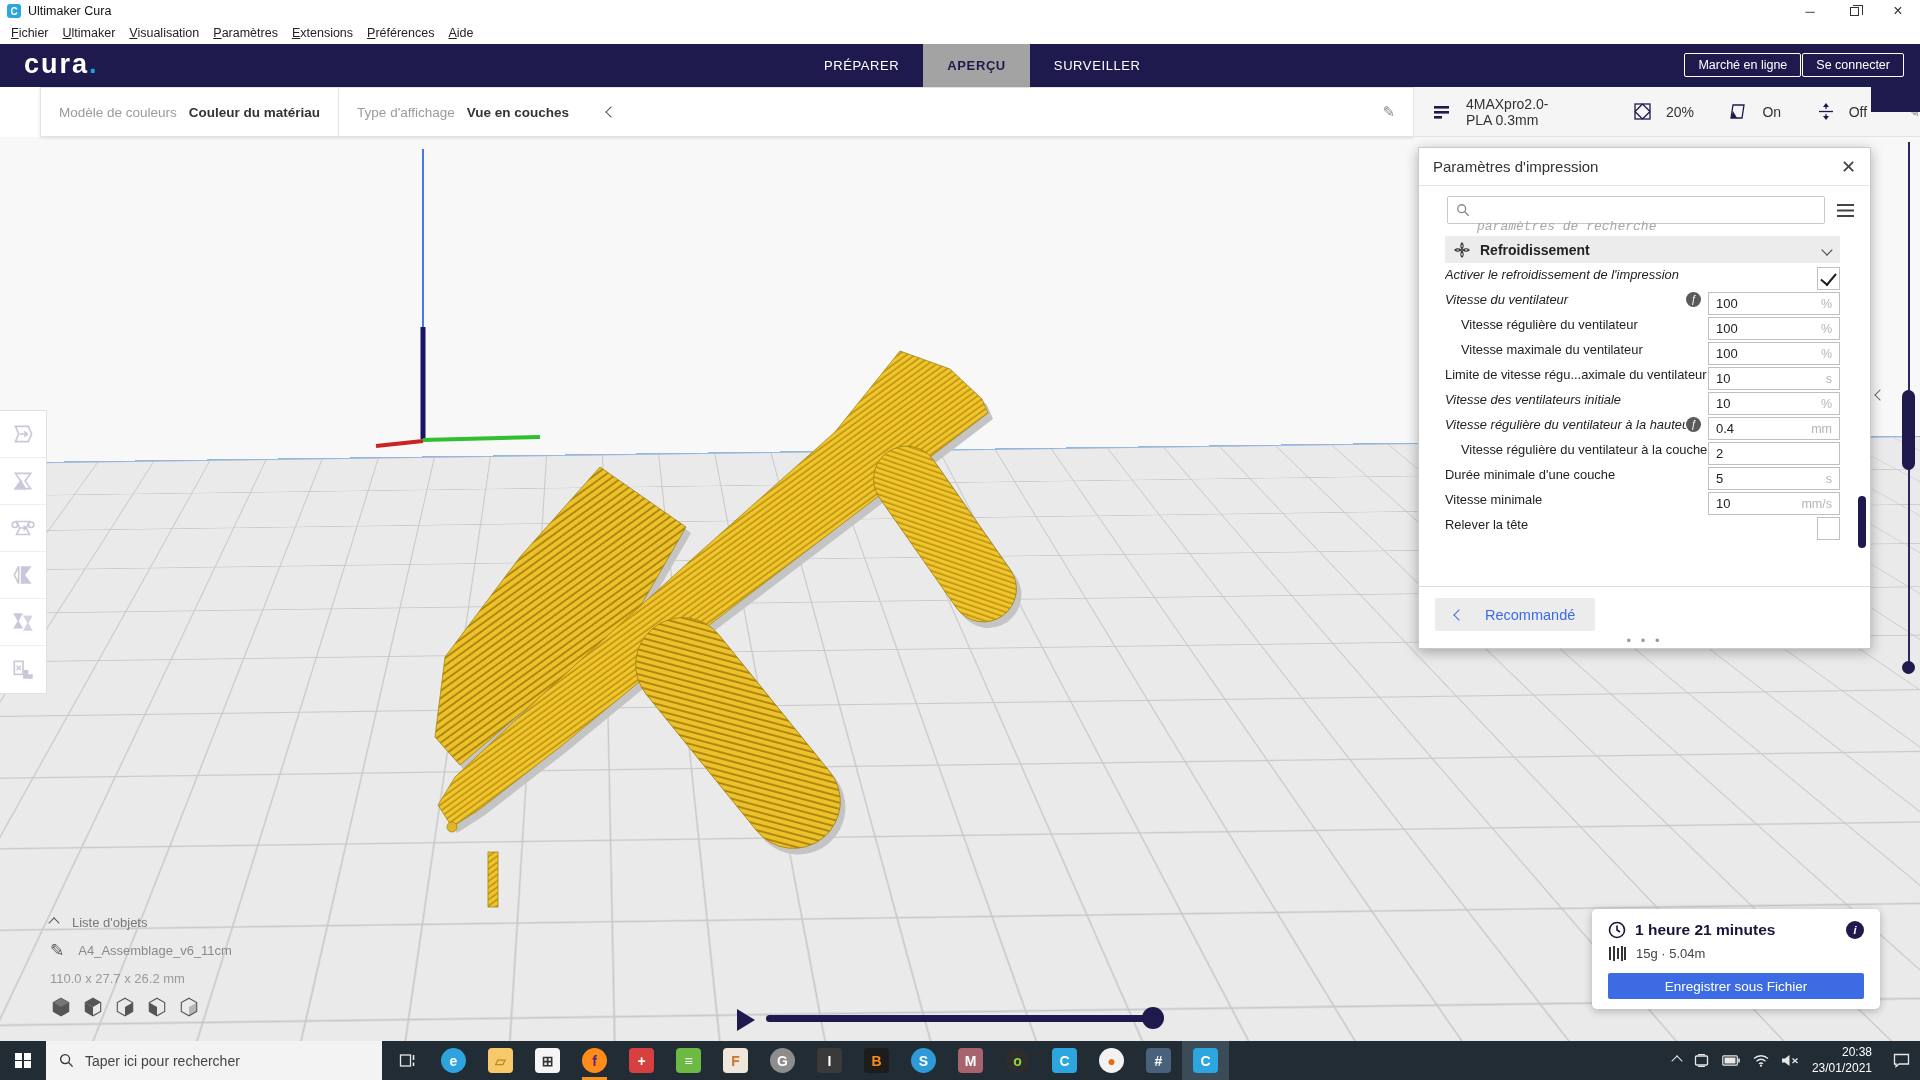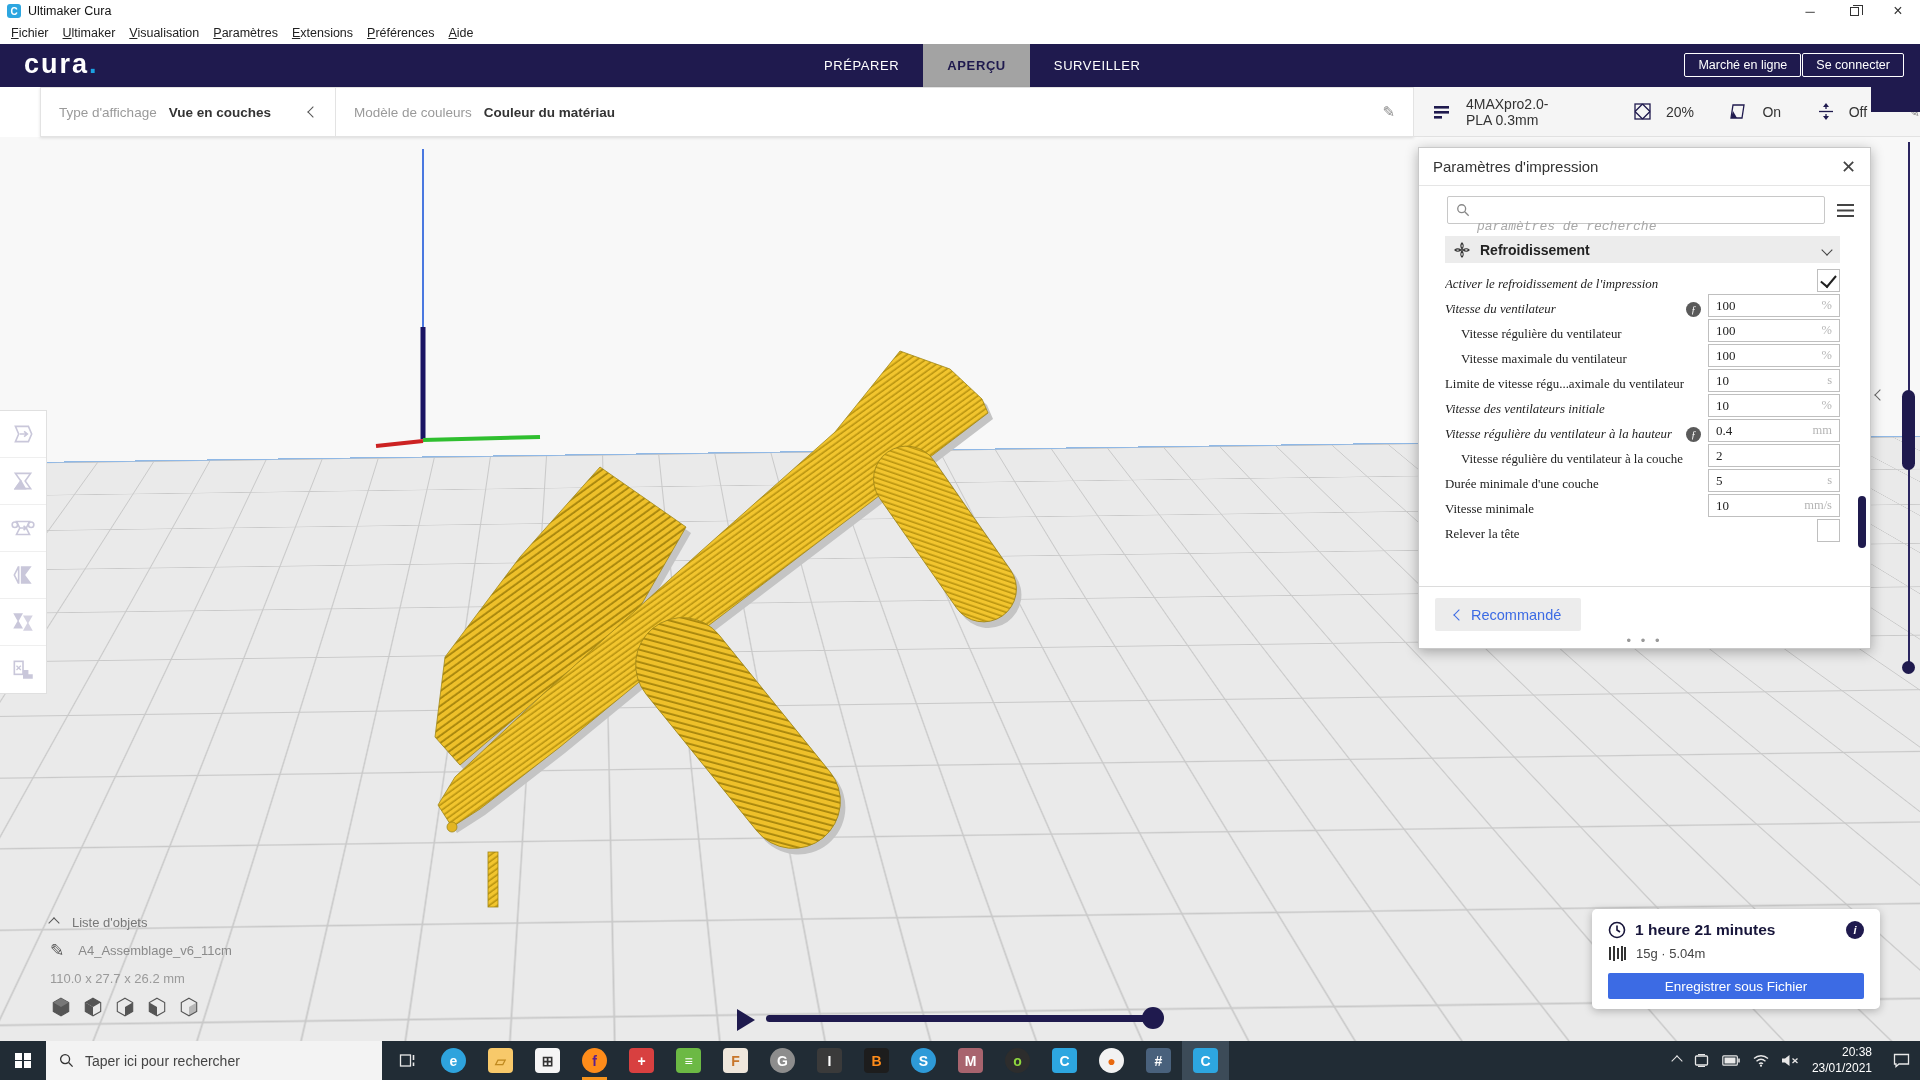--- a/index.html
+++ b/index.html
@@ -92,33 +92,33 @@
   .combo .star { margin-left:auto; color:#3d3d3d; font-size:15px; }
   .combo .chev { color:#555; }
   .search-row { display:flex; align-items:center; gap:12px; padding:10px 16px 6px 28px; }
   .searchbox { flex:1; height:28px; border:1px solid #c8c8c8; border-radius:2px; display:flex; align-items:center; gap:7px; padding:0 8px; color:#999; }
   .searchbox input { border:none; outline:none; flex:1; font-style:italic; font-size:13px; color:#555; font-family:Liberation Mono, monospace; background:transparent;margin-top:32px; }
   .searchbox input::placeholder { color:#a8a8a8; }
   .hamburger { color:#444; }
   .section-h { margin:6px 30px 4px 26px; height:27px; background:#ececec; display:flex; align-items:center; gap:10px; padding:0 9px; font-weight:bold; font-size:14px; color:#222; }
   .section-h .chev { margin-left:auto; color:#444; }
   .rows { margin:2px 30px 0 26px; }
-  .srow { height:25px; display:flex; align-items:flex-end;font-family:Liberation Serif, serif; }
+  .srow { height:25px; display:flex; align-items:flex-start; }
   .lbl { flex:1; font-size:12.9px; color:#222; white-space:nowrap; overflow:hidden; }
   .lbl.it { font-style:italic; }
   .lbl.ind { padding-left:16px; }
   .fx { width:15px; height:15px; border-radius:50%; background:#5a5a5a; color:#fff; font-size:10px; font-style:italic; display:flex; align-items:center; justify-content:center; margin-right:7px; flex:none; }
   .vbox { width:132px; height:23px; border:1px solid #bfbfbf; display:flex; align-items:center; padding:0 7px; background:#fff; flex:none; }
   .vbox .v { flex:1; font-size:13px; color:#222; }
   .vbox .u { color:#b5b5b5; font-size:12.5px; }
   .cbox { width:23px; height:23px; border:1px solid #bfbfbf; background:#fff; position:relative; flex:none; }
   .cbox.checked::after { content:""; position:absolute; left:6px; top:2px; width:7px; height:13px; border-right:2.5px solid #202020; border-bottom:2.5px solid #202020; transform:rotate(40deg); }
   .scrollthumb { position:absolute; right:4px; top:348px; width:8px; height:52px; background:#1f1a4e; border-radius:4px; }
   .panel-divider { position:absolute; left:0; right:0; top:438px; border-top:1px solid #dcdcdc; }
-  .rec-btn { position:absolute; left:16px; top:450px; height:33px; padding:0 20px; background:#ececec; color:#3c6be4; font-size:14.5px; display:flex; align-items:center; gap:8px; border-radius:2px; }
+  .rec-btn { position:absolute; left:16px; top:450px; height:33px; padding:0 20px; background:#ececec; color:#3c6be4; font-size:14.5px; display:flex; align-items:center; gap:22px; border-radius:2px; }
   .rec-btn .chev { color:#3c6be4; }
   .panel-dots { position:absolute; bottom:0px; left:50%; transform:translateX(-50%); color:#999; letter-spacing:3px; font-size:13px; }
 
   
   .outcard { position:absolute; left:1592px; top:909px; width:288px; height:100px; background:#fff; border-radius:5px; box-shadow:0 2px 8px rgba(0,0,0,.25); padding:12px 16px; }
   .out-title { display:flex; align-items:center; gap:9px; font-size:15.5px; font-weight:bold; color:#17153a; }
   .out-info { margin-left:auto; width:18px; height:18px; border-radius:50%; background:#1f1a4e; color:#fff; font-size:11px; font-weight:bold; display:flex; align-items:center; justify-content:center; font-style:italic; }
   .out-mat { display:flex; align-items:center; gap:10px; font-size:13px; color:#444; margin-top:7px; margin-left:1px; }
   .save-btn { position:absolute; left:16px; right:16px; top:64px; height:26px; background:#3c6be4; color:#fff; font-size:13.5px; display:flex; align-items:center; justify-content:center; border-radius:2px; }
 
@@ -305,27 +305,27 @@
     <div class="h-knob"></div>
 
     <div class="v-slider"></div>
     <div class="v-handle"></div>
     <div class="v-dot"></div>
     <span class="chev chev-left v-chev"></span>
   </div>
 
   <div class="viewbar">
     <div class="vb-group">
+      <span class="vb-label">Modèle de couleurs</span>
+      <span class="vb-value">Couleur du matériau</span>
+    </div>
+    <div class="vb-group">
       <span class="vb-label">Type d'affichage</span>
       <span class="vb-value">Vue en couches</span>
       <span class="chev chev-left" style="color:#555; margin-left:26px;"></span>
-    </div>
-    <div class="vb-group">
-      <span class="vb-label">Modèle de couleurs</span>
-      <span class="vb-value">Couleur du matériau</span>
     </div>
     <span class="pencil vb-pencil">✎</span>
   </div>
 
   <div class="printerbar">
     <span class="pb-ico">
       <svg width="17" height="14" viewBox="0 0 17 14">
           <rect x="0" y="1" width="15" height="2.6" fill="#1f1a4e"></rect>
           <rect x="0" y="6" width="15" height="2.6" fill="#1f1a4e"></rect>
           <rect x="0" y="11" width="8" height="2.6" fill="#1f1a4e"></rect>

